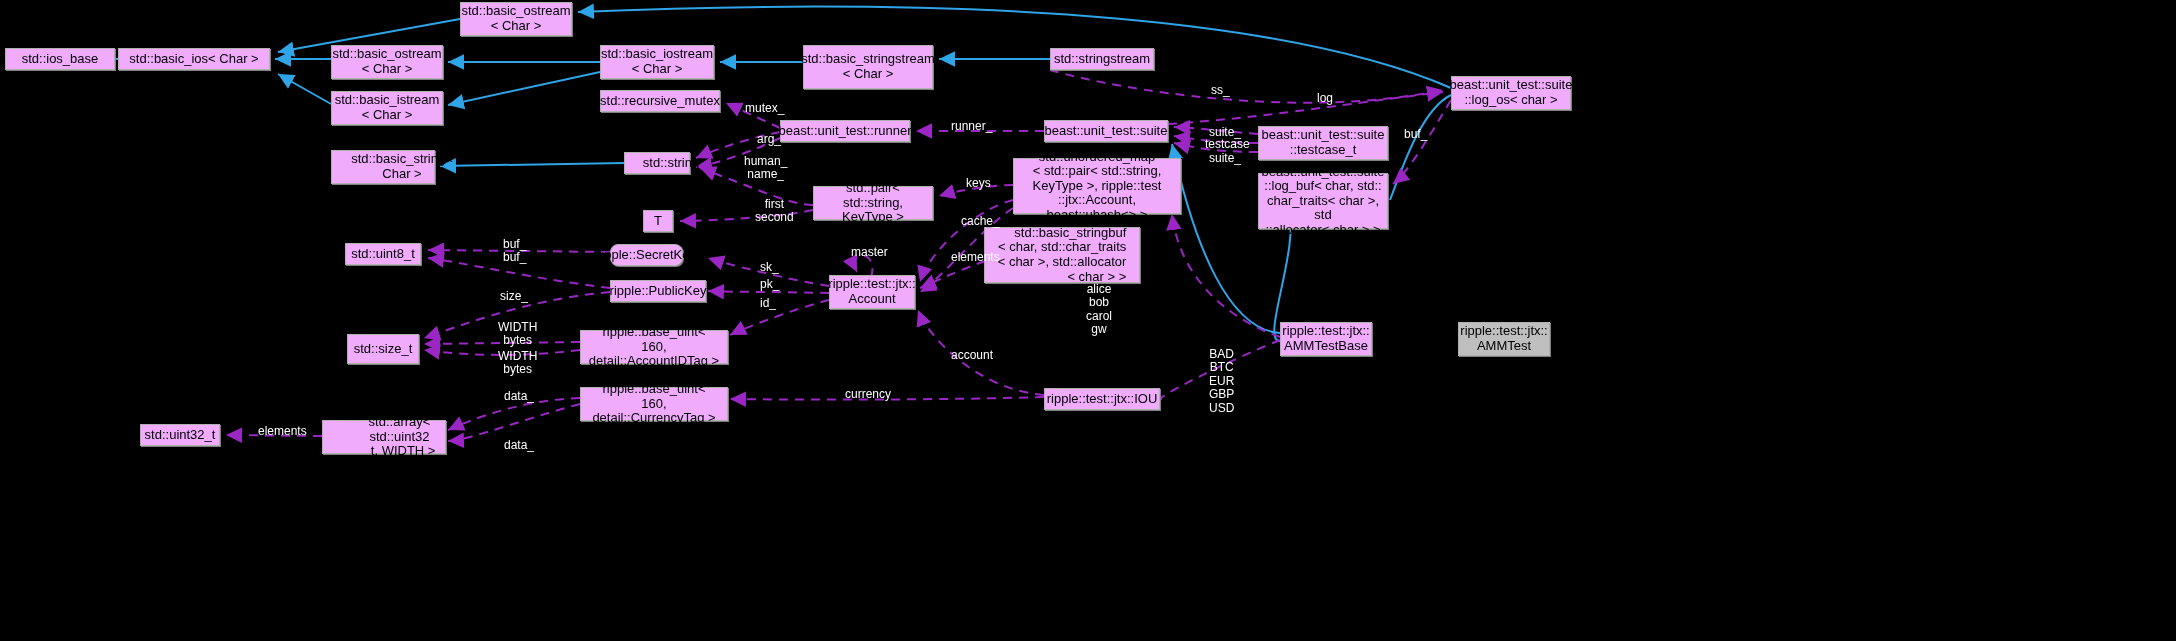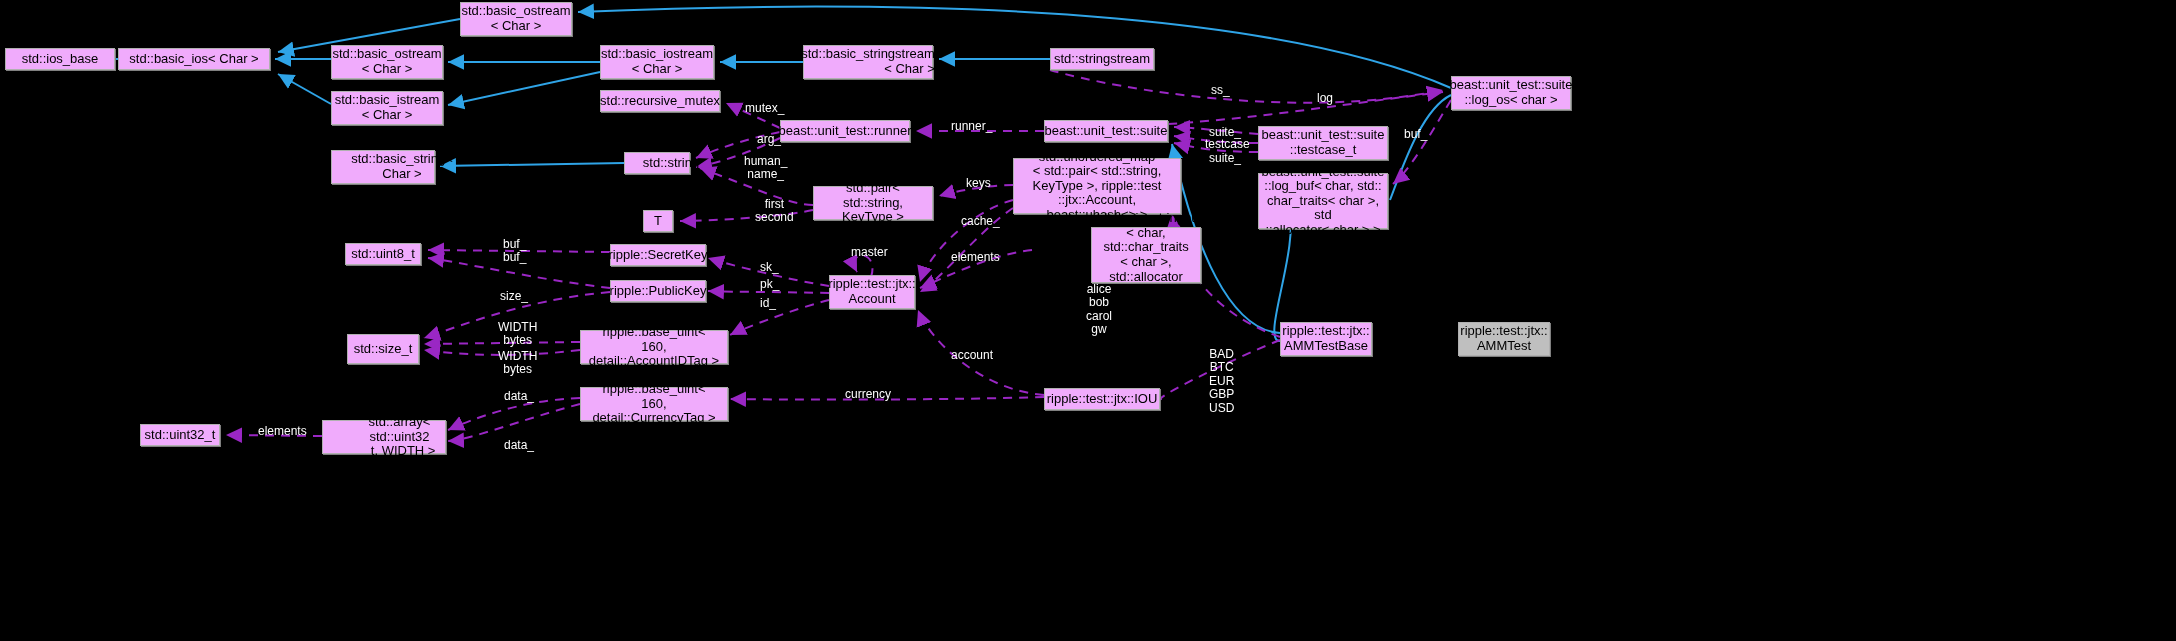--- a/index.html
+++ b/index.html
@@ -86,21 +86,21 @@
       <div class="node" style="left: 5px; top: 48px; width: 110px; height: 22px;">std::ios_base</div>
       <div class="node" style="left: 118px; top: 48px; width: 152px; height: 22px;">std::basic_ios&lt; Char &gt;</div>
       <div class="node" style="left: 460px; top: 2px; width: 112px; height: 34px;">std::basic_ostream
 &lt; Char &gt;</div>
       <div class="node" style="left: 331px; top: 45px; width: 112px; height: 34px;">std::basic_ostream
 &lt; Char &gt;</div>
       <div class="node" style="left: 331px; top: 91px; width: 112px; height: 34px;">std::basic_istream
 &lt; Char &gt;</div>
       <div class="node" style="left: 600px; top: 45px; width: 114px; height: 34px;">std::basic_iostream
 &lt; Char &gt;</div>
-      <div class="node" style="left: 803px; top: 45px; width: 130px; height: 34px; text-align: right;">std::basic_stringstream
+      <div class="node" style="left: 803px; top: 45px; width: 130px; height: 44px;">std::basic_stringstream
 &lt; Char &gt;</div>
       <div class="node" style="left: 1050px; top: 48px; width: 104px; height: 22px;">std::stringstream</div>
       <div class="node" style="left: 1451px; top: 76px; width: 120px; height: 34px;">beast::unit_test::suite
 ::log_os&lt; char &gt;</div>
       <div class="node" style="left: 600px; top: 90px; width: 120px; height: 22px;">std::recursive_mutex</div>
       <div class="node" style="left: 780px; top: 120px; width: 130px; height: 22px;">beast::unit_test::runner</div>
       <div class="node" style="left: 1044px; top: 120px; width: 124px; height: 22px;">beast::unit_test::suite</div>
       <div class="node" style="left: 1258px; top: 126px; width: 130px; height: 34px;">beast::unit_test::suite
 ::testcase_t</div>
       <div class="node" style="left: 1258px; top: 173px; width: 130px; height: 56px;">beast::unit_test::suite
@@ -110,26 +110,26 @@
       <div class="node" style="left: 331px; top: 150px; width: 104px; height: 34px; padding-left: 42px;">std::basic_string&lt;
 Char &gt;</div>
       <div class="node" style="left: 624px; top: 152px; width: 66px; height: 22px; padding-left: 32px;">std::string</div>
       <div class="node" style="left: 813px; top: 186px; width: 120px; height: 34px;">std::pair&lt; std::string,
 KeyType &gt;</div>
       <div class="node" style="left: 643px; top: 210px; width: 30px; height: 22px;">T</div>
       <div class="node" style="left: 1013px; top: 158px; width: 168px; height: 56px;">std::unordered_map
 &lt; std::pair&lt; std::string,
  KeyType &gt;, ripple::test
 ::jtx::Account, beast::uhash&lt;&gt; &gt;</div>
-      <div class="node" style="left: 1091px; top: 227px; width: 110px; height: 56px;">std::basic_stringbuf
+      <div class="node" style="left: 984px; top: 227px; width: 156px; height: 56px; text-align: right;">std::basic_stringbuf
 &lt; char, std::char_traits
 &lt; char &gt;, std::allocator
 &lt; char &gt; &gt;</div>
       <div class="node" style="left: 345px; top: 243px; width: 76px; height: 22px;">std::uint8_t</div>
-      <div class="node" style="left: 610px; top: 244px; width: 96px; height: 22px;">ripple::SecretKey</div>
+      <div class="node" style="left: 610px; top: 244px; width: 73px; height: 22px; border-radius: 8px;">ripple::SecretKey</div>
       <div class="node" style="left: 610px; top: 280px; width: 96px; height: 22px;">ripple::PublicKey</div>
       <div class="node" style="left: 829px; top: 275px; width: 86px; height: 34px;">ripple::test::jtx::
 Account</div>
       <div class="node" style="left: 347px; top: 334px; width: 72px; height: 30px;">std::size_t</div>
       <div class="node" style="left: 580px; top: 330px; width: 148px; height: 34px;">ripple::base_uint&lt;
 160, detail::AccountIDTag &gt;</div>
       <div class="node" style="left: 580px; top: 387px; width: 148px; height: 34px;">ripple::base_uint&lt;
 160, detail::CurrencyTag &gt;</div>
       <div class="node" style="left: 1044px; top: 388px; width: 116px; height: 22px;">ripple::test::jtx::IOU</div>
       <div class="node" style="left: 1280px; top: 322px; width: 92px; height: 34px;">ripple::test::jtx::

